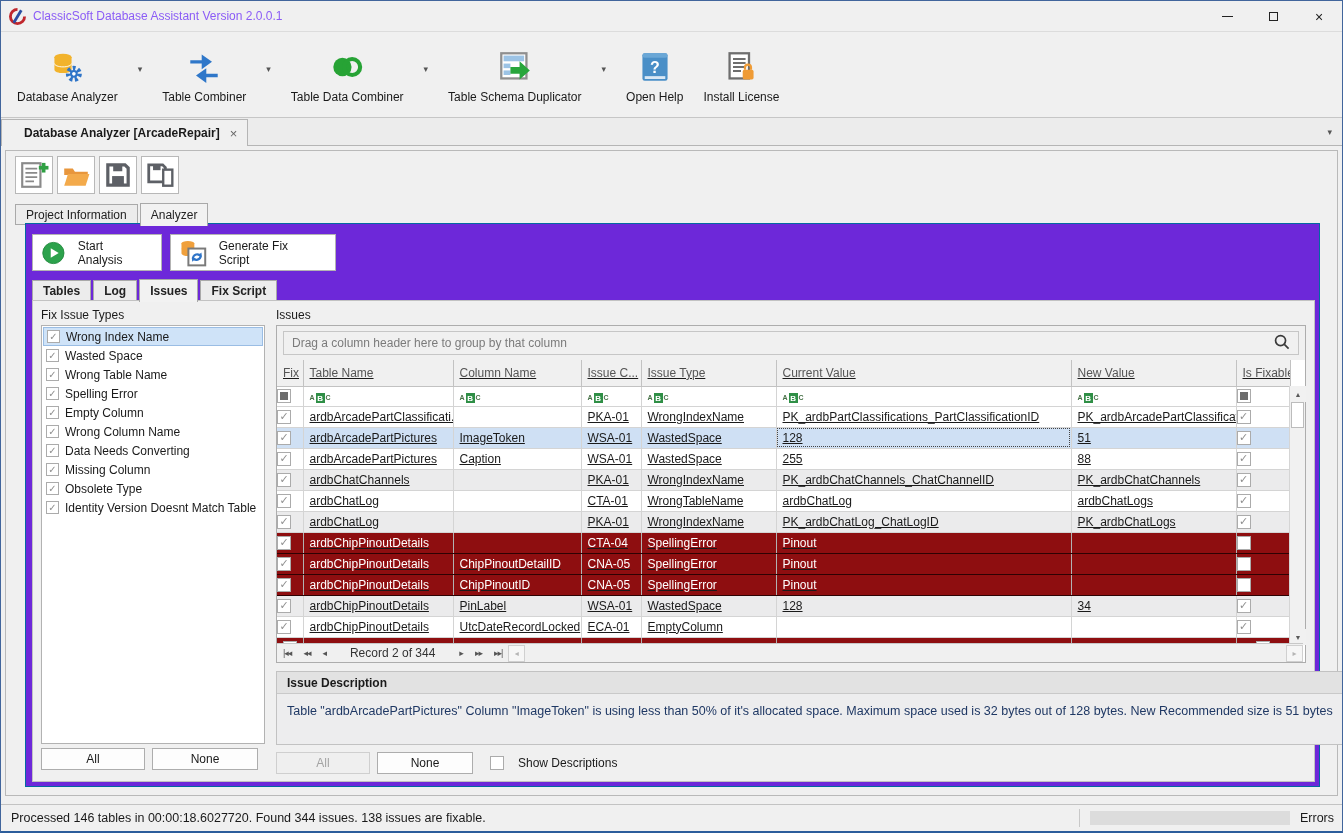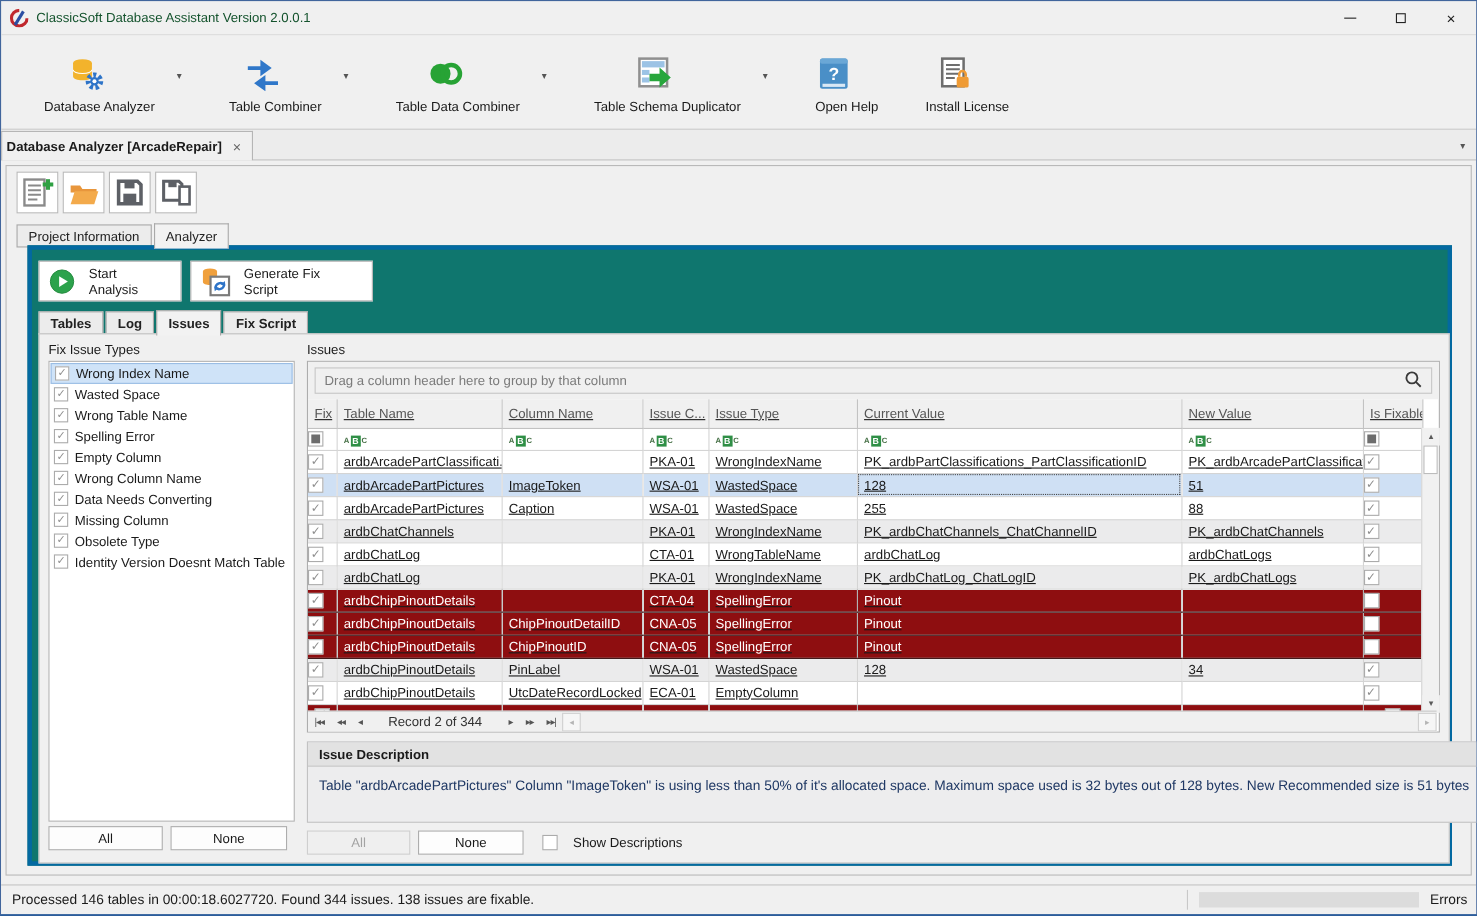--- a/index.html
+++ b/index.html
@@ -2,52 +2,52 @@
 <html><head>
 <meta charset="utf-8">
 <style>
   * { margin:0; padding:0; box-sizing:border-box; }
   html,body { width:1343px; height:833px; font-family:"Liberation Sans", sans-serif; font-size:12px; color:#1a1a1a; }
   .window { position:relative; width:1343px; height:833px; background:#f0f0f0; border:1px solid #41659c; border-bottom:2px solid #2c5d9b; overflow:hidden; }
 
   
   .titlebar { position:absolute; top:0; left:0; right:0; height:31px; display:flex; align-items:center; padding-left:8px; border-bottom:1px solid #dcdcdc; }
   .titlebar .logo { display:inline-flex; margin-right:7px; }
-  .titlebar .title { font-size:12px; color:#14532d; }
+  .titlebar .title { font-size:12px; color:#8b5cf6; }
   .win-btns { position:absolute; right:0; top:0; height:31px; display:flex; }
   .win-btn { width:46px; height:31px; display:flex; align-items:center; justify-content:center; color:#222; }
   .glyph-min { width:11px; height:1px; background:#222; }
   .glyph-max { width:9px; height:9px; border:1px solid #222; }
   .glyph-close { font-size:14px; line-height:1; }
 
   
   .toolbar { position:absolute; top:31px; left:0; right:0; height:86px; border-bottom:1px solid #c6c6c6; display:flex; align-items:center; padding:0 6px; }
   .tb-item { display:flex; flex-direction:column; align-items:center; justify-content:center; padding:6px 10px 4px 10px; min-width:70px; }
   .tb-icon { height:38px; display:flex; align-items:center; justify-content:center; }
-  .tb-label { margin-top:4px; font-size:12px; color:#1a1a1a; white-space:nowrap;margin-left:23px; }
+  .tb-label { margin-top:4px; font-size:12px; color:#1a1a1a; white-space:nowrap; }
   .tb-caret { color:#555; font-size:9px; padding:0 10px; margin-top:-12px; }
 
   
   .tabstrip { position:absolute; top:117px; left:0; right:0; height:28px; background:#ececec; border-bottom:1px solid #b5b5b5; display:flex; align-items:flex-end; }
-  .doc-tab { height:27px; margin-left:0; background:#f0f0f0; border:1px solid #b5b5b5; border-bottom:none; display:flex; align-items:center; gap:10px; padding:0 10px 0 4px; font-weight:bold; position:relative; top:1px; }
+  .doc-tab { height:27px; margin-left:0; background:#f0f0f0; border:1px solid #b5b5b5; border-bottom:none; display:flex; align-items:center; gap:10px; padding:0 10px 0 22px; font-weight:bold; position:relative; top:1px; }
   .doc-tab .close { font-weight:normal; color:#666; font-size:13px; }
   .strip-caret { margin-left:auto; color:#555; font-size:9px; padding:0 10px 8px 0; }
 
   
   .content { position:absolute; top:145px; left:0; right:0; bottom:27px; background:#f0f0f0; }
   .content-frame { position:absolute; left:4px; right:4px; top:4px; bottom:8px; border:1px solid #b9b9b9; }
 
   .mini-toolbar { position:absolute; top:10px; left:14px; display:flex; gap:4px; }
   .mini-btn { width:38px; height:38px; background:#fff; border:1px solid #b8b8b8; display:flex; align-items:center; justify-content:center; }
 
   .ptabs { position:absolute; top:56px; left:14px; display:flex; align-items:flex-end; height:23px; }
   .tab { height:21px; background:#ececec; border:1px solid #a9a9a9; color:#222; display:flex; align-items:center; padding:0 10px; margin-right:2px; }
   .tab.active { height:23px; background:#f2f2f2; border-bottom:none; position:relative; z-index:2; margin-bottom:-1px; }
 
-  .an-frame { position:absolute; top:77px; left:24px; width:1295px; height:564px; border:4px solid #0369a1; background:#0f766e; }
+  .an-frame { position:absolute; top:77px; left:24px; width:1295px; height:564px; border:1px solid #0369a1; background:#6d28d9; }
   .action-btn { position:absolute; top:10px; height:37px; background:#fff; border:1px solid #b3b3b3; display:flex; align-items:center; gap:12px; padding:0 14px 0 8px; font-size:12px; }
   .btn-start { left:6px; width:130px; }
   .btn-genfix { left:144px; width:166px; }
 
   .an-tabs { position:absolute; top:53px; left:6px; display:flex; align-items:flex-end; height:24px;font-weight:bold; }
 
   .issues-frame { position:absolute; top:76px; left:6px; width:1283px; height:482px; border:1px solid #c2c2c2; background:#f0f0f0; }
 
   
   .fit-title { position:absolute; left:8px; top:7px; color:#1a1a1a; }

